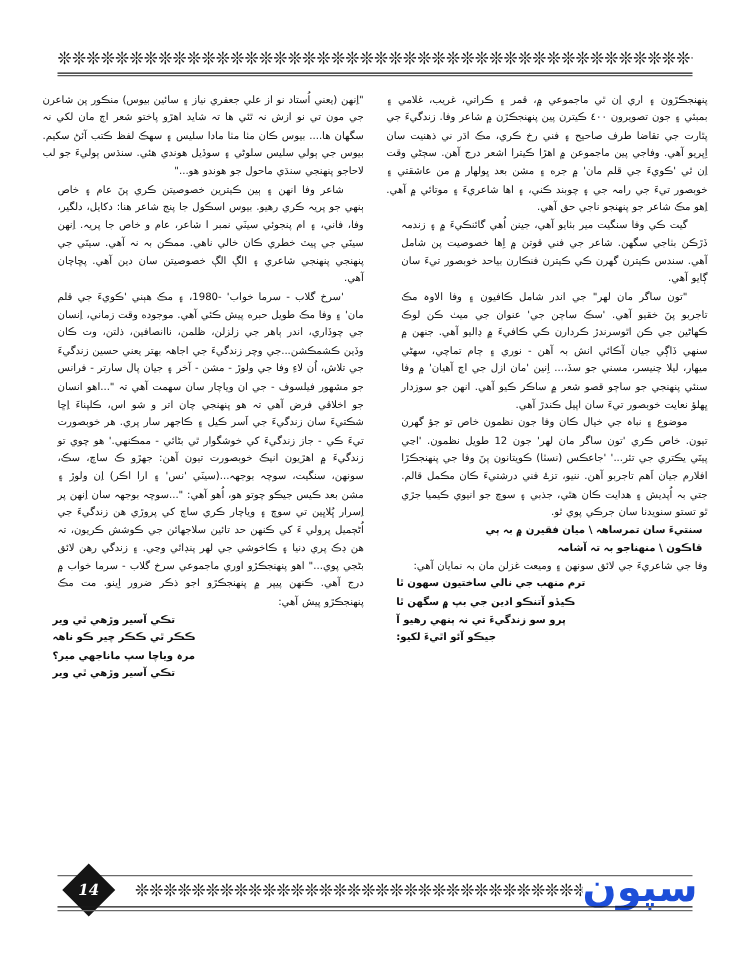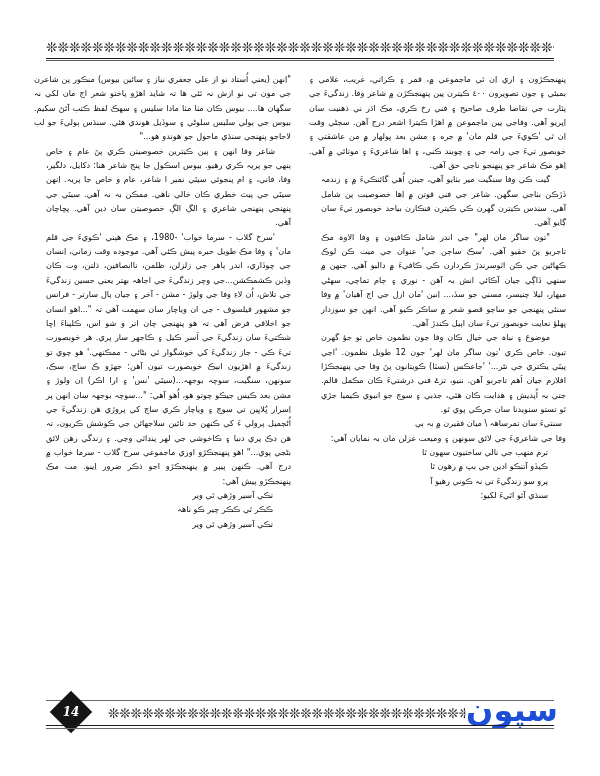--- a/index.html
+++ b/index.html
@@ -94,23 +94,24 @@
     font-size: 8.1px;
     line-height: 14.35px;
     direction: rtl;
     text-align: right;
     padding-left: 8px;
     color: #0d0d0d;
   }
   .verse .line {
     white-space: nowrap;
     overflow: visible;
+    font-weight: bold;
   }
   .verse.center-ish .line {
-    text-align: right;
+    text-align: left;
     padding-right: 18px;
   }
   .verse.wide .line {
     padding-right: 4px;
   }
 
   
   .footer-band {
     position: absolute;
     left: 46px;
@@ -206,38 +207,40 @@
 
   <div class="columns">
 
     <div class="col">
       <p class="para">"اِنهن (يعني اُستاد نو از علي جعفري نياز ۽ سائين بيوس) منڪور پن شاعرن جي مون تي نو ازش نہ ٿئي ها تہ شايد اهڙو پاختو شعر اڄ مان لکي نہ سگهان ها.... بيوس ڪان مٺا مٺا مادا سليس ۽ سهڪ لفظ ڪتب آئڻ سکيم. بيوس جي ٻولي سليس سلوڻي ۽ سوڏيل هوندي هئي. سنڌس ٻوليءَ جو لب لاحاجو پنهنجي سنڌي ماحول جو هوندو هو..."</p>
       <p class="para indent">شاعر وفا انهن ۽ ٻين ڪيترين خصوصيتن ڪري پنَ عام ۽ خاص ٻنهي جو پريہ ڪري رهيو. بيوس اسڪول جا پنج شاعر هنا: دکايل، دلگير، وفا، فاني، ۽ ام پنجوئي سينَي نمبر ا شاعر، عام و خاص جا پريہ. اِنهن سينَي جي پيٽ خطري ڪان خالي ناهي. ممڪن بہ نہ آهي. سينَي جي پنهنجي پنهنجي شاعري ۽ الڳ الڳ خصوصيتن سان دين آهي. پڇاچان آهي.</p>
       <p class="para indent">'سرخ گلاب - سرما خواب' -1980، ۽ مڪ هٻني 'ڪويءَ جي قلم مان' ۽ وفا مڪ طويل حبره پيش ڪئي آهي. موجوده وقت زماني، اِنسان جي چوڏاري، اندر ٻاهر جي زلزلن، ظلمن، ناانصافين، ذلتن، وت ڪان وڏين ڪشمڪشن...جي وچر زندگيءَ جي اجاهہ بهتر يعني حسين زندگيءَ جي تلاش، اُن لاءِ وفا جي ولوڙ - مشن - آخر ۽ جيان پال سارتر - فرانس جو مشهور فيلسوف - جي ان وياچار سان سهمت آهي تہ "...اهو انسان جو اخلاقي فرض آهي تہ هو پنهنجي چان اتر و شو اس، ڪلپناءَ اِڇا شڪتيءَ سان زندگيءَ جي اَسر ڪيل ۽ ڪاجهر سار پري. هر خوبصورت تيءَ ڪي - جاز زندگيءَ کي خوشگوار ٿي بڻائي - ممڪنهي.' هو چوي تو زندگيءَ ۾ اهڙيون انيڪ خوبصورت تيون آهن: جهڙو ڪ ساچ، سڪ، سونهن، سنگيت، سوچہ بوجهہ...(سينَي 'نس' ۽ ارا اڪر) اِن ولوڙ ۽ مشن بعد ڪيس جيڪو چوتو هو، اُهو آهي: "...سوچہ بوجهہ سان اِنهن پر اِسرار ڀُلاڀين تي سوچ ۽ وياچار ڪري ساچ کي پروڙي هن زندگيءَ جي اُڻڄميل پرولي ءَ کي ڪنهن حد تائين سلاجهائن جي ڪوشش ڪريون، تہ هن ڊڪ پري دنيا ۽ ڪاخوشي جي لهر پنڊاٿي وڃي. ۽ زندگي رهن لائق بڻجي پوي..." اهو پنهنجڪڙو اوري ماجموعي سرخ گلاب - سرما خواب ۾ درج آهي. ڪنهن پيپر ۾ پنهنجڪڙو اجو ذڪر ضرور اِينو. مت مڪ پنهنجڪڙو پيش آهي:</p>
       <div class="verse center-ish">
         <div class="line">تڪي آسير وڙهي ٿي وير</div>
         <div class="line">ڪڪر ٿي ڪڪر چير ڪو ناهہ</div>
+        <div class="line">مرہ وياچا سپ ماناجهي مير؟</div>
         <div class="line">تڪي آسير وڙهي ٿي وير</div>
       </div>
     </div>
 
     <div class="col">
       <p class="para">پنهنجڪڙون ۽ اري اِن ٿي ماجموعي ۾، قمر ۽ ڪراتي، غريب، غلامي ۽ بمبئي ۽ جون تصويرون ٤٠٠ ڪيترن پين پنهنجڪڙن ۾ شاعر وفا. زندگيءَ جي پٿارت جي تقاضا طرف صاحيح ۽ فني رخ ڪري، مڪ اڌر ني ذهنيت سان اِپريو آهي. وفاجي پين ماجموعن ۾ اهڙا ڪيترا اشعر درج آهن. سڄڻي وقت اِن ٿي 'ڪويءَ جي قلم مان' ۾ جره ۽ مشن بعد ڀولهار ۾ من عاشقتي ۽ خوبصور تيءَ جي رامہ جي ۽ چوبند ڪني، ۽ اها شاعريءَ ۽ موتائي ۾ آهي. اِهو مڪ شاعر جو پنهنجو ناجي حق آهي.</p>
       <p class="para indent">گيت ڪي وفا سنگيت مير بٺايو آهي، جينن اُهي گائنڪيءَ ۾ ۽ زندمہ ڏڙڪن بٺاجي سگهن. شاعر جي فني قوتن ۾ اِها خصوصيت پن شامل آهي. سندس ڪيترن گهرن ڪي ڪيترن فنڪارن بياحد خوبصور تيءَ سان ڳايو آهي.</p>
       <p class="para indent">"تون ساگر مان لهر" جي اندر شامل ڪافيون ۽ وفا الاوہ مڪ تاجربو پنَ خقيو آهي. 'سڪ ساڄن جي' عنوان جي ميٺ ڪن لوڪ ڪهاڻين جي ڪن اٿوسرندڙ ڪردارن ڪي ڪافيءَ ۾ ڊاليو آهي. جنهن ۾ سنهي ڏاڳي جيان آڪائي انش بہ آهن - نوري ۽ ڄام تماچي، سهڻي ميهار، ليلا چنيسر، مسني جو سڏ،... اِنين 'مان ازل جي اڄ آهيان' ۾ وفا سنئي پنهنجي جو ساڄو قصو شعر ۾ ساڪر ڪيو آهي. انهن جو سوزدار ڀهلؤ نعايت خوبصور تيءَ سان اپيل ڪندڙ آهي.</p>
       <p class="para indent">موضوع ۽ نباہ جي خيال ڪان وفا جون نظمون خاص تو جؤ گهرن تيون. خاص ڪري 'تون ساگر مان لهر' جون 12 طويل نظمون. 'اڃي پينَي يڪتري جي تئر...' 'جاعڪس (نسٽا) ڪويتانون پنَ وفا جي پنهنجڪڙا افلارم جيان اَهم تاجربو آهن. ننيو، تزۓ فني درشتيءَ ڪان مڪمل قالم. جتي بہ اُپديش ۽ هدايت ڪان هٿي، جذبي ۽ سوچ جو انيوي ڪيميا جڙي ٿو تستو سنويدنا سان جرڪي پوي ٿو.</p>
       <div class="verse wide">
         <div class="line">سنتيءَ سان تمرساهہ \ ميان فقيرن ۾ بہ ٻي</div>
+        <div class="line">قاڪون \ منهناجو بہ تہ آشامہ</div>
       </div>
       <p class="para">وفا جي شاعريءَ جي لائق سونهن ۽ وميعت غزلن مان بہ نمايان آهي:</p>
       <div class="verse center-ish">
         <div class="line">ترم منهب جي نالي ساختيون سهون ٿا</div>
-        <div class="line">ڪيڏو آتنڪو ادين جي بپ ۾ رهون ٿا</div>
-        <div class="line">پرو سو زندگيءَ تي نہ ڪوني رهيو آ</div>
-        <div class="line">سنڌي آئو اٿيءَ لکيو:</div>
+        <div class="line">ڪيڏو آتنڪو ادين جي بپ ۾ سگهن ٿا</div>
+        <div class="line">پرو سو زندگيءَ تي نہ ٻنهي رهيو آ</div>
+        <div class="line">جيڪو آئو اٿيءَ لکيو:</div>
       </div>
     </div>
 
   </div>
 
   <div class="footer-band">
     <div class="footer-rule-top"></div>
     <div class="footer-inner">
       <div class="page-diamond">
         <div class="num">14</div>

